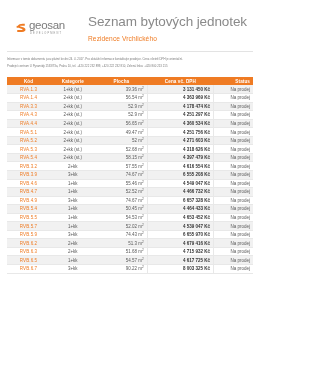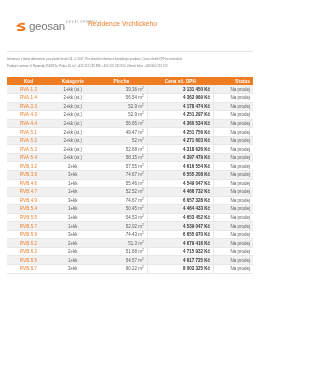--- a/index.html
+++ b/index.html
@@ -45,21 +45,21 @@
     box-sizing: border-box;
   }
   .logo-mark {
     width: 13px;
     height: 13px;
     flex: 0 0 13px;
     margin-right: 2px;
   }
   .logo-words {
     display: flex;
-    flex-direction: row;
+    flex-direction: column;
     line-height: 1;
   }
   .logo-name {
     font-size: 11.5px;
     letter-spacing: -0.3px;
     color: #7b7b7b;
     font-weight: 400;
   }
   .logo-sub {
     font-size: 2.6px;
@@ -194,20 +194,21 @@
           <path d="M6.5 9.5 L11.5 9.5 L11.5 14.2 L6.5 14.2 Z" fill="#ef7b23"></path>
         </svg>
       </span>
       <span class="logo-words">
         <span class="logo-name">geosan</span>
         <span class="logo-sub">DEVELOPMENT</span>
       </span>
     </div>
 
     <div class="title-block">
+      <div class="doc-title">Seznam bytových jednotek</div>
       <div class="doc-subtitle">Rezidence Vrchlického</div>
     </div>
 
   </div>
 
   <div class="rule"></div>
 
   <div class="disclaimer">
     <p>Informace v tomto dokumentu jsou platné ke dni 24. 4. 2017. Pro aktuální informace kontaktujte prodejce. Cena včetně DPH je orientační.</p>
     <p>Prodejní centrum U Pyramidy 1533/73a, Praha 10, tel. +420 222 232 899, +420 222 232 810, Zelená linka: +420 800 213 215</p>

